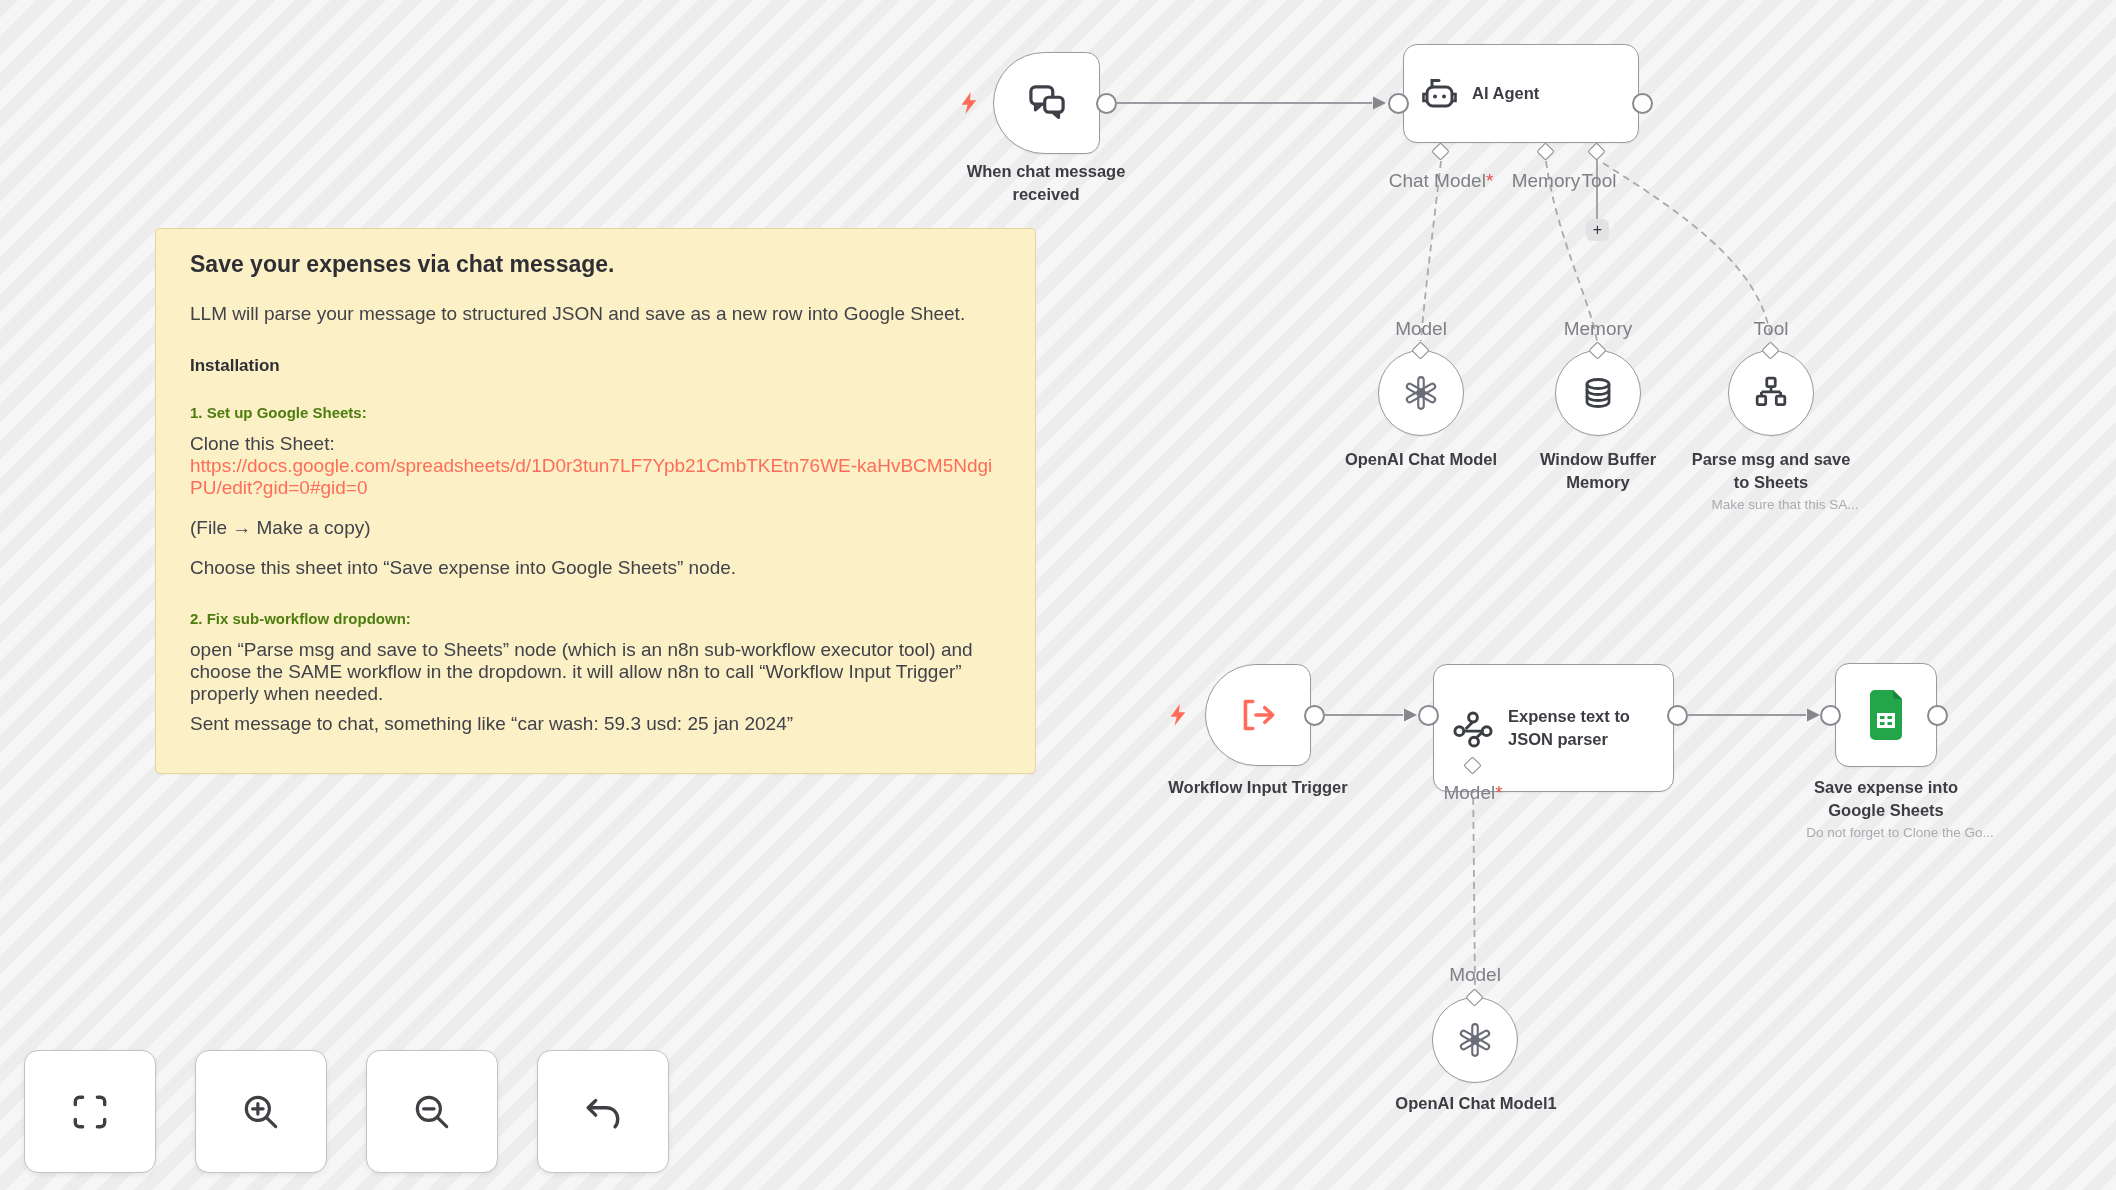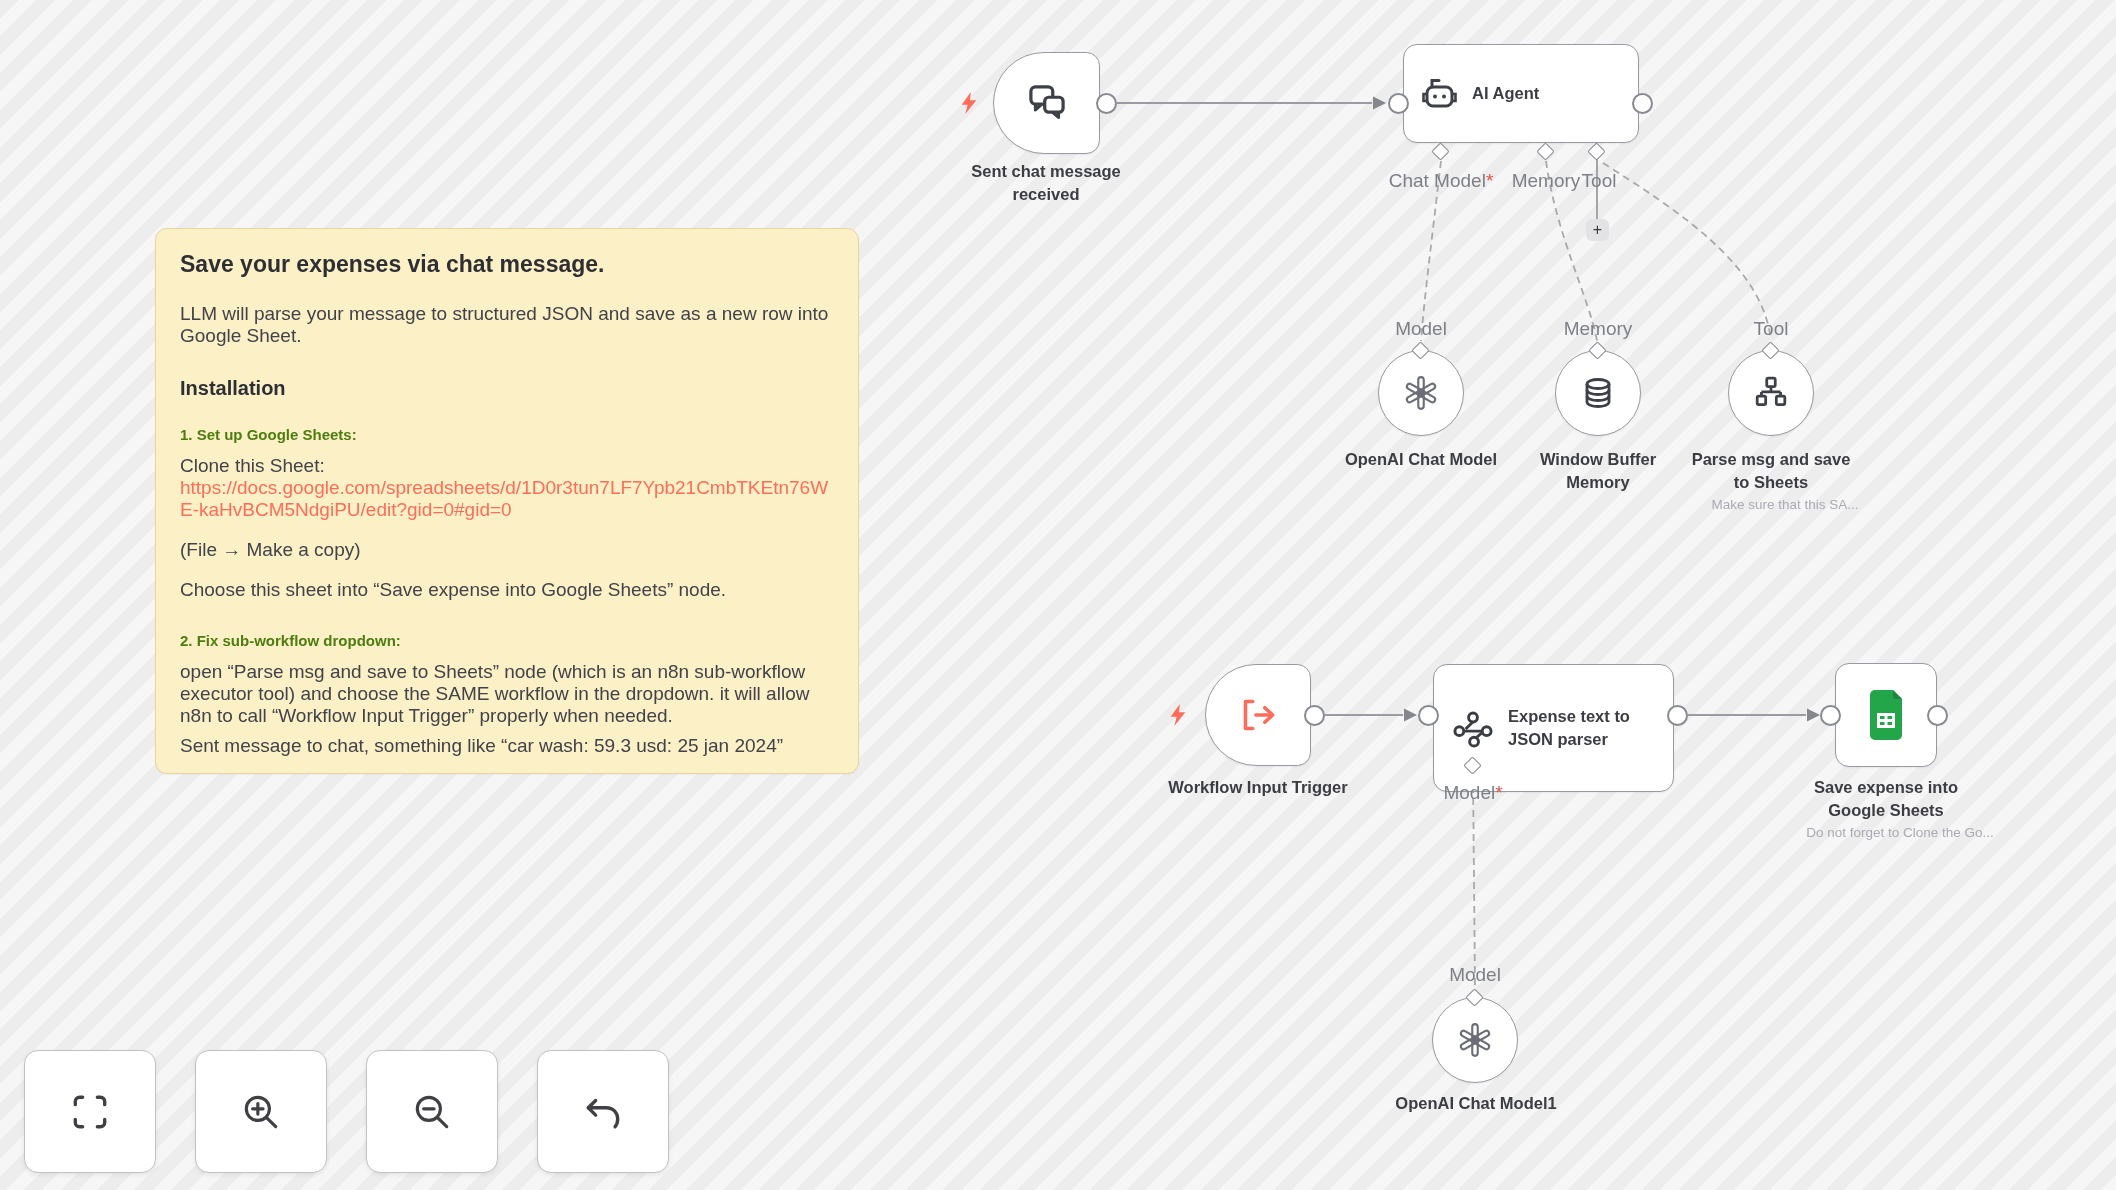--- a/index.html
+++ b/index.html
@@ -6,27 +6,27 @@
   body{
     width:2116px;height:1190px;overflow:hidden;position:relative;
     font-family:"Liberation Sans","DejaVu Sans",sans-serif;
     background:
       repeating-linear-gradient(135deg,#ededed 0 13px,#f6f6f6 13px 26px);
   }
   .abs{position:absolute;}
 
   
   .sticky{
-    left:155px;top:228px;width:704px;height:546px;box-sizing:border-box;
-    background:#fcf0c6;border:1px solid #e6d69c;border-radius:12px;
-    padding:20px 24px;overflow:hidden;color:#41424a;
+    left:155px;top:228px;width:881px;height:546px;box-sizing:border-box;
+    background:#fcf0c6;border:1px solid #e6d69c;border-radius:5px;
+    padding:20px 34px;overflow:hidden;color:#41424a;
     box-shadow:0 1px 2px rgba(0,0,0,.04);
   }
   .sticky h1{font-size:23px;line-height:30px;margin:0 0 24px 0;color:#2e2f35;font-weight:700;}
-  .sticky h2{font-size:20px;line-height:26px;margin:28px 0 10px 0;color:#2e2f35;font-weight:700;}
+  .sticky h2{font-size:17px;line-height:26px;margin:28px 0 10px 0;color:#2e2f35;font-weight:700;}
   .sticky h3{font-size:15px;line-height:20px;margin:24px 0 10px 0;color:#4d7c0f;font-weight:700;}
   .sticky p{font-size:19px;line-height:22px;margin:0 0 8px 0;}
   .sticky .gap{margin-top:18px;}
   .sticky a{color:#ff6d5a;text-decoration:none;word-break:break-all;}
 
   
   .node{
     background:#fff;border:1.6px solid #979aa0;box-sizing:border-box;
     box-shadow:0 1px 2px rgba(0,0,0,.05);
   }
@@ -116,21 +116,21 @@
     <svg width="46" height="42" viewBox="0 0 40 36">
       <rect x="6" y="4" width="19" height="15" rx="4" fill="none" stroke="#3d4046" stroke-width="2.8"></rect>
       <path d="M10 19 v5 l5.5 -5" fill="none" stroke="#3d4046" stroke-width="2.8" stroke-linejoin="round"></path>
       <rect x="18" y="13" width="16" height="13" rx="3.5" fill="#fff" stroke="#3d4046" stroke-width="2.8"></rect>
       <path d="M30 26 v4.5 l-5 -4.5" fill="none" stroke="#3d4046" stroke-width="2.8" stroke-linejoin="round"></path>
     </svg>
   </div>
 </div>
 <div class="abs endpoint" style="left:1096px;top:93px"></div>
 <div class="abs node-label" style="left:1046px;top:160px">
-  <div>Sent chat message</div>
+  <div>When chat message</div>
   <div>received</div>
 </div>
 
 <div class="abs node rect-node" style="left:1403px;top:44px;width:236px;height:99px">
   <div class="node-inner" style="justify-content:flex-start;padding-left:14px">
     <svg width="42" height="40" viewBox="0 0 42 40">
       <rect x="9" y="13" width="25" height="19" rx="6" fill="none" stroke="#3d4046" stroke-width="3"></rect>
       <path d="M14 13 V6.5 H21" fill="none" stroke="#3d4046" stroke-width="3" stroke-linecap="round"></path>
       <path d="M9 20 H5.5 V27 H9" fill="none" stroke="#3d4046" stroke-width="2.6"></path>
       <path d="M34 20 H37.5 V27 H34" fill="none" stroke="#3d4046" stroke-width="2.6"></path>

